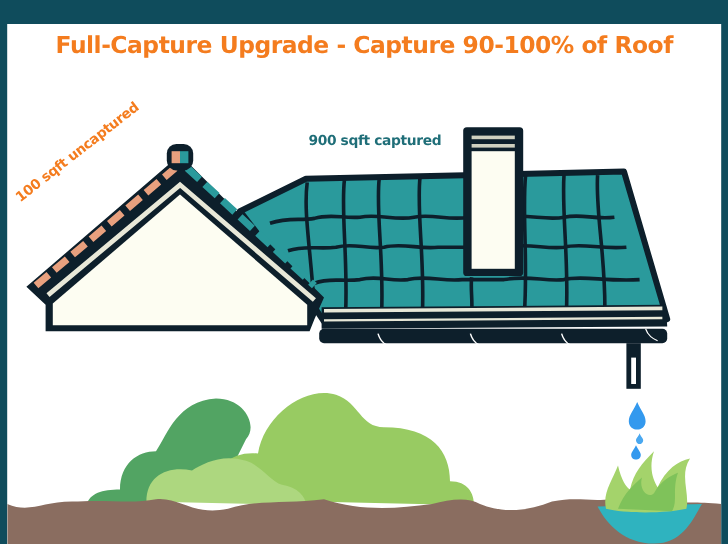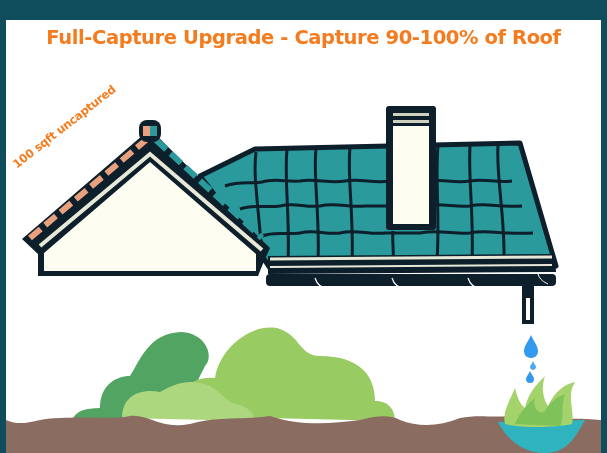--- a/index.html
+++ b/index.html
@@ -85,13 +85,14 @@
       <path d="M156 124 L262 222" stroke="#2a9a9c" stroke-width="6" stroke-dasharray="14 6" fill="none"></path>
 
       <rect x="139" y="104" width="22" height="22" rx="8" fill="#0d1f2b"></rect>
       <rect x="143" y="110" width="7" height="10" fill="#e8a07e"></rect>
       <rect x="150" y="110" width="7" height="10" fill="#2a9a9c"></rect>
     </g>
   </svg>
 
   <div class="title">Full-Capture Upgrade - Capture 90-100% of Roof</div>
   <div class="label-uncaptured">100 sqft uncaptured</div>
+  <div class="label-captured">900 sqft captured</div>
 </div>
 
 </body></html>

